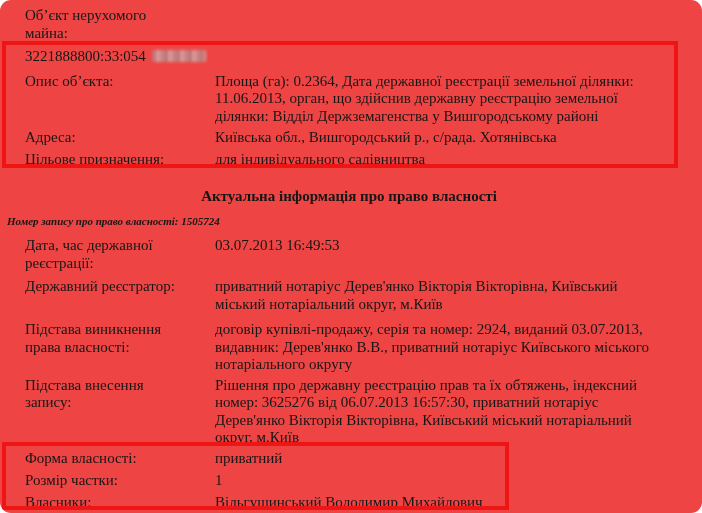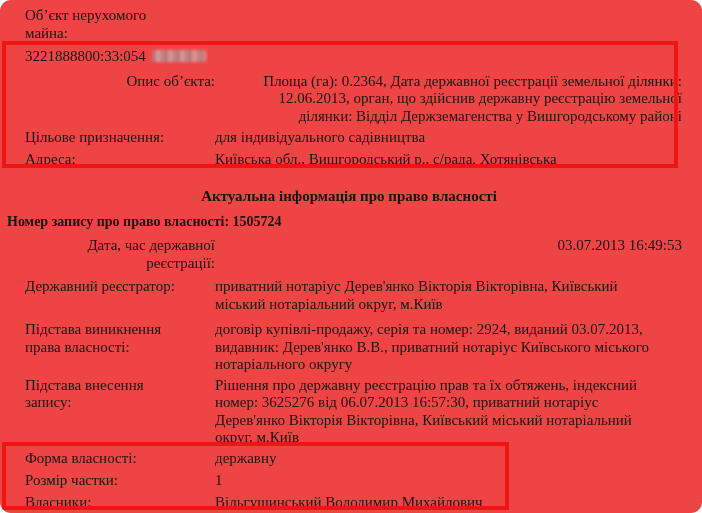--- a/index.html
+++ b/index.html
@@ -29,29 +29,30 @@
   }
   .heading {
     width: 648px;
     text-align: center;
     font-weight: bold;
     font-size: 15px;
     margin-top: 20px;
   }
   .record-line {
     font-weight: bold;
-    font-size: 14px;
+    font-size: 11px;
     margin-left: -18px;
     margin-top: 7px;
+    font-style: italic;
   }
   .mt3 { margin-top: 3px; font-family: Liberation Serif, serif; }
   .mt4 { margin-top: 4px; }
   .mt5 { margin-top: 5px; }
   .mt6 { margin-top: 6px; }
-  .mt7 { margin-top: 7px; text-align: right; }
+  .mt7 { margin-top: 7px; }
   .mt8 { margin-top: 8px; }
   .hl-box {
     position: absolute;
     border: 4px solid #ee1515;
     box-sizing: border-box;
     pointer-events: none;
     background: transparent;
   }
   .hl-box-1 { left: 2px; top: 41px; width: 676px; height: 127px; }
   .hl-box-2 { left: 2px; top: 442px; width: 507px; height: 68px; }
@@ -82,32 +83,32 @@
 майна:</div>
   </div>
 
   <div class="row mt6">
     <div class="value"><span>3221888800:33:054</span><span class="redacted"></span></div>
   </div>
 
   <div class="row mt7">
     <div class="label">Опис об’єкта:</div>
     <div class="value">Площа (га): 0.2364, Дата державної реєстрації земельної ділянки:
-12.06.2013, орган, що здійснив державну реєстрацію земельної
+11.06.2013, орган, що здійснив державну реєстрацію земельної
 ділянки: Відділ Держземагенства у Вишгородському районі</div>
+  </div>
+
+  <div class="row mt4">
+    <div class="label">Адреса:</div>
+    <div class="value">Київська обл., Вишгородський р., с/рада. Хотянівська</div>
   </div>
 
   <div class="row mt4">
     <div class="label">Цільове призначення:</div>
     <div class="value">для індивідуального садівництва</div>
-  </div>
-
-  <div class="row mt4">
-    <div class="label">Адреса:</div>
-    <div class="value">Київська обл., Вишгородський р., с/рада. Хотянівська</div>
   </div>
 
   <div class="heading">Актуальна інформація про право власності</div>
 
   <div class="record-line">Номер запису про право власності: 1505724</div>
 
   <div class="row mt7">
     <div class="label">Дата, час державної
 реєстрації:</div>
     <div class="value">03.07.2013 16:49:53</div>
@@ -131,21 +132,21 @@
     <div class="label">Підстава внесення
 запису:</div>
     <div class="value">Рішення про державну реєстрацію прав та їх обтяжень, індексний
 номер: 3625276 від 06.07.2013 16:57:30, приватний нотаріус
 Дерев'янко Вікторія Вікторівна, Київський міський нотаріальний
 округ, м.Київ</div>
   </div>
 
   <div class="row mt3">
     <div class="label">Форма власності:</div>
-    <div class="value">державну</div>
+    <div class="value">приватний</div>
   </div>
 
   <div class="row mt5">
     <div class="label">Розмір частки:</div>
     <div class="value">1</div>
   </div>
 
   <div class="row mt4">
     <div class="label">Власники:</div>
     <div class="value">Вільгушинський Володимир Михайлович</div>

